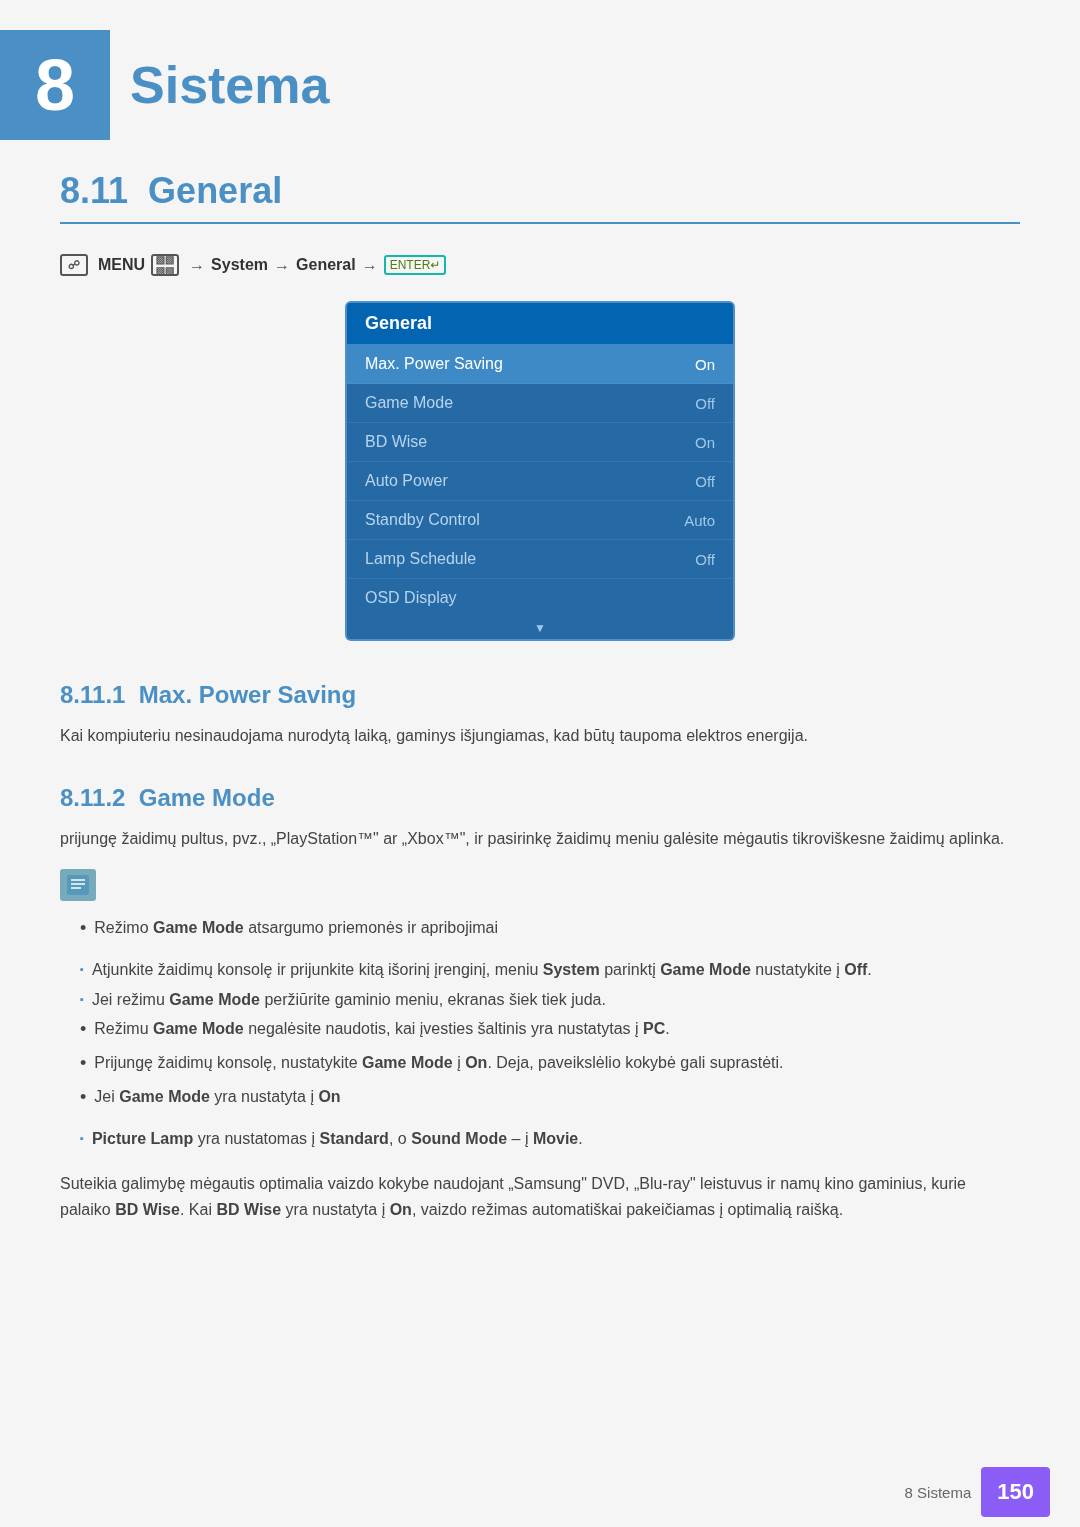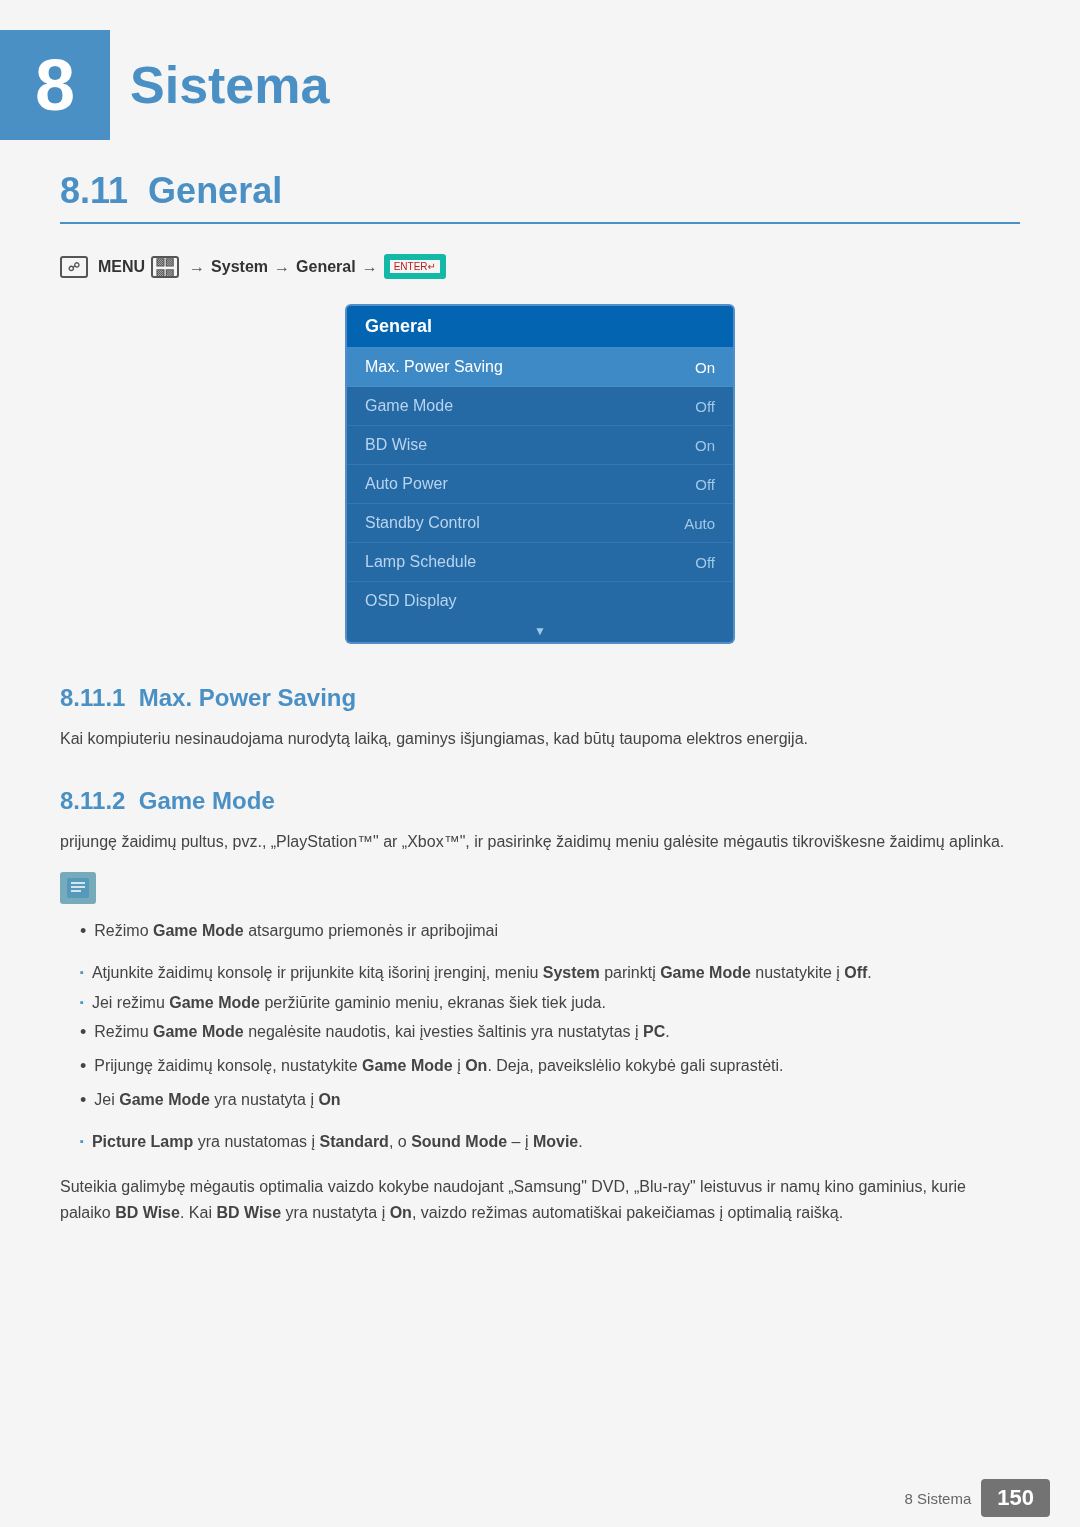--- a/index.html
+++ b/index.html
@@ -93,25 +93,25 @@
       font-size: 16px;
     }
     .menu-breadcrumb .bold-text {
       font-weight: bold;
       color: #333;
     }
     .enter-icon {
       display: inline-flex;
       align-items: center;
       justify-content: center;
-      border: 6px solid #14b8a6;
+      border: 2px solid #14b8a6;
       border-radius: 3px;
       padding: 1px 4px;
-      font-size: 10px;
-      color: #b91c1c;
+      font-size: 12px;
+      color: #4d7c0f;
     }
 
     
     .osd-panel-wrapper {
       display: flex;
       justify-content: center;
       margin-bottom: 40px;
     }
     .osd-panel {
       background: rgba(0, 80, 150, 0.85);
@@ -259,25 +259,25 @@
       align-items: center;
       padding: 10px 30px;
       background: transparent;
     }
     .footer-label {
       font-size: 15px;
       color: #666;
       margin-right: 10px;
     }
     .footer-number {
-      background: #737373;
+      background: #8b5cf6;
       color: white;
       font-size: 22px;
       font-weight: bold;
-      padding: 6px 16px;
+      padding: 12px 16px;
       border-radius: 4px;
     }
   </style>
 </head>
 <body>
 
 <div class="chapter-header">
   <div class="chapter-number-block">
     <span>8</span>
   </div>

